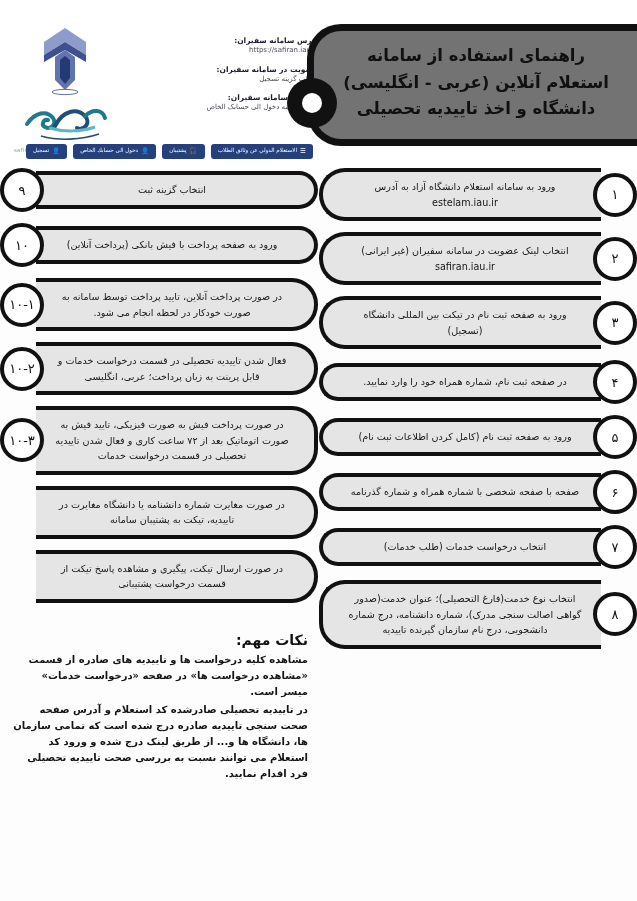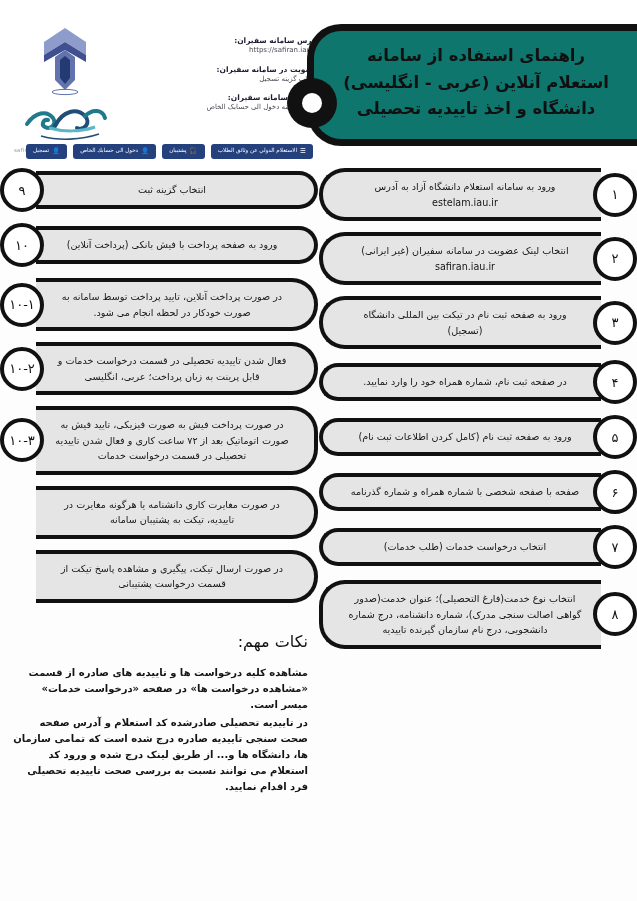--- a/index.html
+++ b/index.html
@@ -34,21 +34,21 @@
           display:flex;flex-direction:row-reverse;gap:6px;justify-content:flex-start;}
   .nav-btn{background:#24417e;color:#fff;border-radius:3px;
            font-size:5.6px;padding:4px 7px;white-space:nowrap;
            display:flex;align-items:center;gap:3px;line-height:1;}
   .nav-btn .bi{font-size:6.5px;line-height:1;}
 
   
   .title-tag{position:absolute;right:0;top:24px;width:330px;height:122px;
              border:7px solid #111;border-right:none;
              border-top-left-radius:34px;border-bottom-left-radius:34px;
-             background:#0f766e;box-sizing:border-box;}
+             background:#737373;box-sizing:border-box;}
   .title-text{position:absolute;right:18px;top:12px;width:286px;
               text-align:center;color:#101010;font-weight:bold;
               font-size:16.5px;line-height:1.62;direction:rtl;}
   .tag-dot{position:absolute;left:-27px;top:47px;width:50px;height:50px;
            border-radius:50%;background:#111;}
   .tag-dot::after{content:"";position:absolute;left:15px;top:15px;
            width:20px;height:20px;border-radius:50%;background:#fff;}
 
   
   .cols{position:absolute;top:168px;left:0;width:637px;}
@@ -74,21 +74,21 @@
           margin-right:-8px;padding:7px 16px 7px 22px;}
   .col-left .bubble{border-left:none;
           border-top-right-radius:26px;border-bottom-right-radius:26px;
           margin-left:-8px;padding:7px 22px 7px 16px;}
 
   .bubble .txt{width:100%;font-size:9.6px;line-height:1.62;color:#141414;
                text-align:center;direction:rtl;}
 
   
   .notes{position:absolute;left:12px;width:296px;text-align:right;direction:rtl;}
-  .notes-title{font-size:16px;font-weight:normal;color:#111;margin-bottom:14px;}
+  .notes-title{font-size:14px;font-weight:bold;color:#111;margin-bottom:4px;}
   .notes-p{font-size:10px;line-height:1.62;color:#141414;margin:0 0 1px 0;font-weight:bold;}
 </style>
 </head>
 <body>
 
 <div class="page">
 
   <div class="header">
 
     <div class="logos">
@@ -227,21 +227,21 @@
         </div>
         <div class="step">
           <div class="num-circle">۱۰-۳</div>
           <div class="bubble">
             <div class="txt">در صورت پرداخت فیش به صورت فیزیکی، تایید فیش به صورت اتوماتیک بعد از ۷۲ ساعت کاری و فعال شدن تاییدیه تحصیلی در قسمت درخواست خدمات</div>
           </div>
         </div>
         <div class="step">
           <div class="num-circle" style="visibility: hidden;"></div>
           <div class="bubble">
-            <div class="txt">در صورت مغایرت کاری دانشنامه یا هرگونه مغایرت در تاییدیه، تیکت به پشتیبان سامانه</div>
+            <div class="txt">در صورت مغایرت شماره دانشنامه یا دانشگاه مغایرت در تاییدیه، تیکت به پشتیبان سامانه</div>
           </div>
         </div>
         <div class="step">
           <div class="num-circle" style="visibility: hidden;"></div>
           <div class="bubble">
             <div class="txt">در صورت ارسال تیکت، پیگیری و مشاهده پاسخ تیکت از قسمت درخواست پشتیبانی</div>
           </div>
         </div>
       </div>
   </div>

